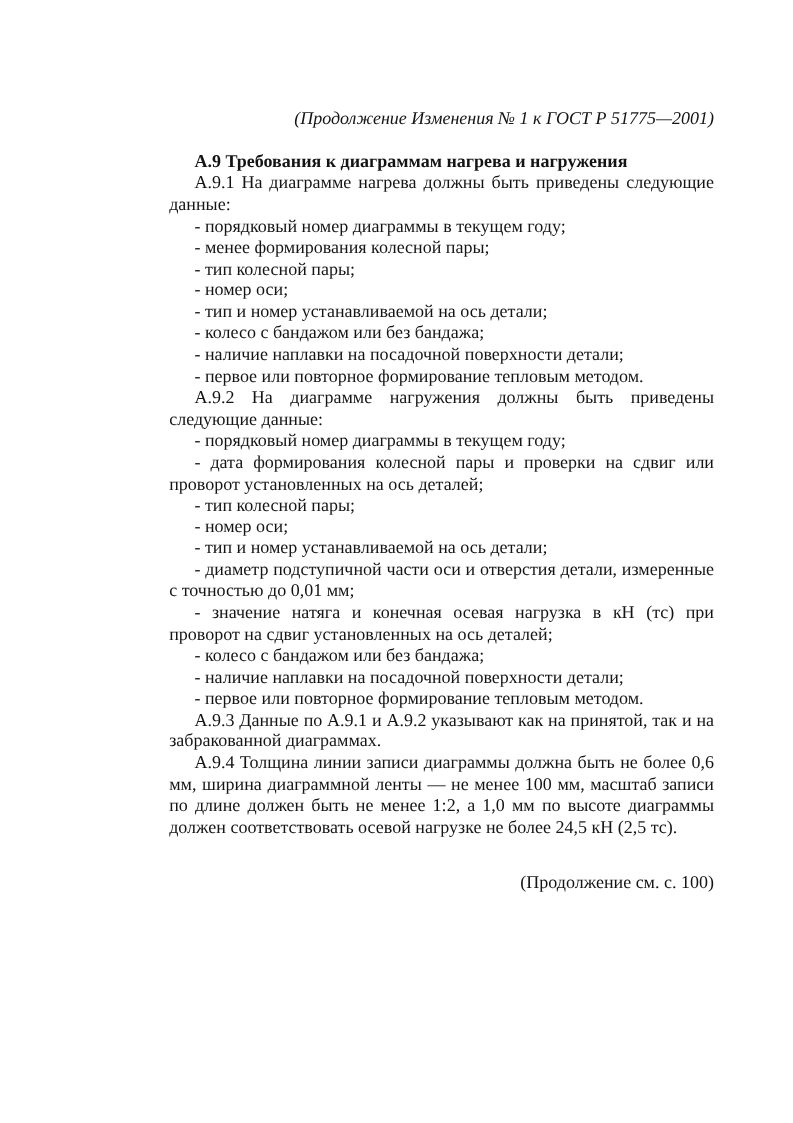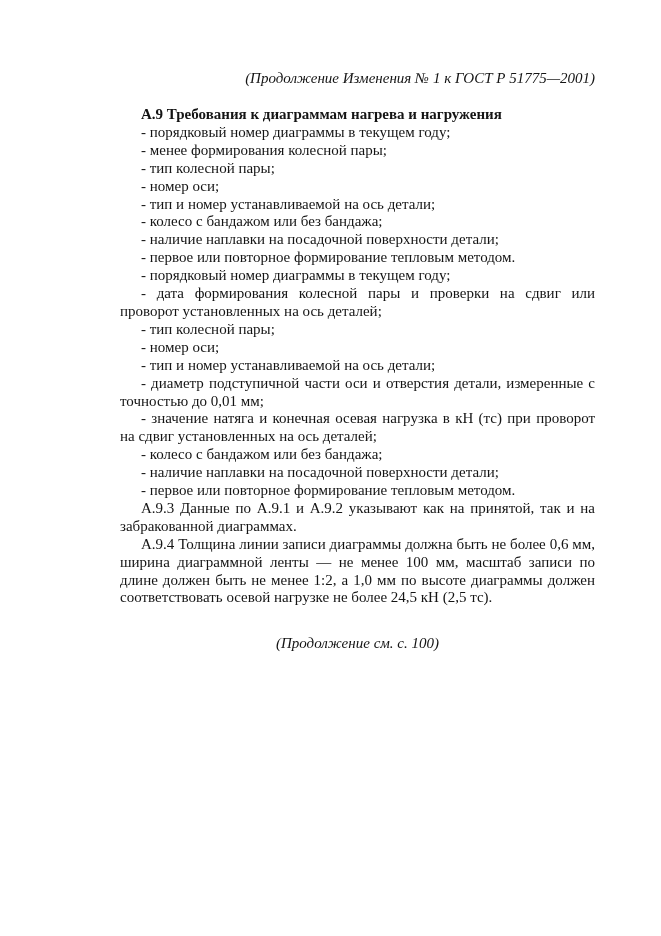--- a/index.html
+++ b/index.html
@@ -13,74 +13,76 @@
     height: 936px;
     background: #ffffff;
     color: #141414;
     font-family: "Liberation Serif", "DejaVu Serif", serif;
     overflow: hidden;
     box-sizing: border-box;
   }
   .column {
     position: absolute;
     left: 120px;
-    top: 69px;
+    top: 90px;
     width: 475px;
   }
   .header-note {
     font-style: italic;
     font-size: 15px;
     line-height: 18px;
     text-align: right;
     margin: 0 0 19px 0;
   }
   .body-text {
     font-size: 15px;
     line-height: 17.9px;
     text-align: justify;
+    margin-left: 21px;
   }
   .section-heading {
     font-weight: bold;
     font-size: 15px;
     line-height: 17.9px;
     margin: 0;
     text-indent: 21px;
     text-align: left;
   }
   .para {
     margin: 0;
     text-indent: 21px;
   }
   .footer-note {
-    font-style: italic;
     font-size: 15px;
     line-height: 18px;
-    text-align: center;
+    text-align: right;
     margin: 27px 0 0 0;
   }
 </style>
 </head>
 <body>
 
 <div class="page">
   <div class="column">
 
     <p class="header-note">(Продолжение Изменения № 1 к ГОСТ Р 51775—2001)</p>
 
     <div class="body-text">
       <h2 class="section-heading">А.9 Требования к диаграммам нагрева и нагружения</h2>
 
+      <p class="para">А.9.1 На диаграмме нагрева должны быть приведены следующие данные:</p>
       <p class="para">- порядковый номер диаграммы в текущем году;</p>
       <p class="para">- менее формирования колесной пары;</p>
       <p class="para">- тип колесной пары;</p>
       <p class="para">- номер оси;</p>
       <p class="para">- тип и номер устанавливаемой на ось детали;</p>
       <p class="para">- колесо с бандажом или без бандажа;</p>
       <p class="para">- наличие наплавки на посадочной поверхности детали;</p>
       <p class="para">- первое или повторное формирование тепловым методом.</p>
+      <p class="para">А.9.2 На диаграмме нагружения должны быть приведены следующие данные:</p>
       <p class="para">- порядковый номер диаграммы в текущем году;</p>
       <p class="para">- дата формирования колесной пары и проверки на сдвиг или проворот установленных на ось деталей;</p>
       <p class="para">- тип колесной пары;</p>
       <p class="para">- номер оси;</p>
       <p class="para">- тип и номер устанавливаемой на ось детали;</p>
       <p class="para">- диаметр подступичной части оси и отверстия детали, измеренные с точностью до 0,01 мм;</p>
       <p class="para">- значение натяга и конечная осевая нагрузка в кН (тс) при проворот на сдвиг установленных на ось деталей;</p>
       <p class="para">- колесо с бандажом или без бандажа;</p>
       <p class="para">- наличие наплавки на посадочной поверхности детали;</p>
       <p class="para">- первое или повторное формирование тепловым методом.</p>

